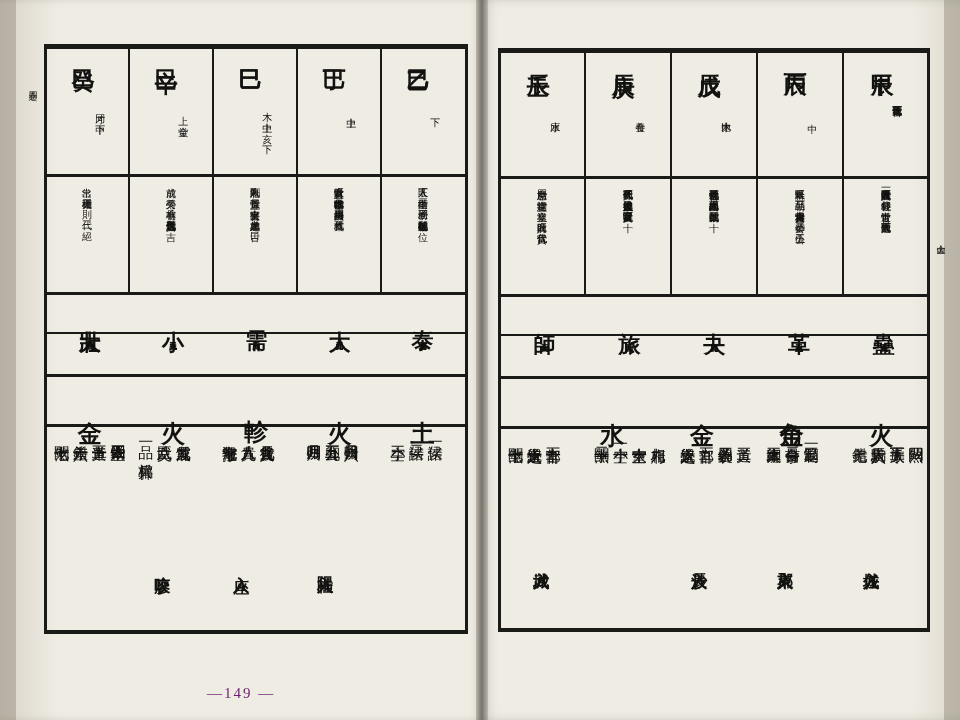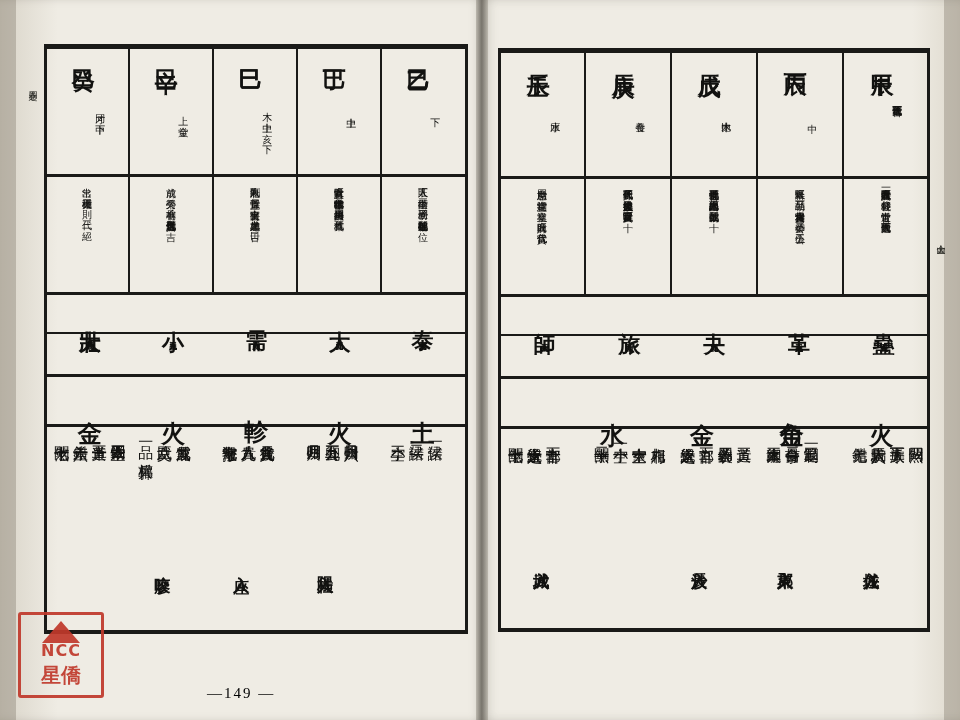--- a/index.html
+++ b/index.html
@@ -57,21 +57,21 @@
   .hdr-big{font-size:23px;font-weight:bold;}
   .small{font-size:10px;}
   .tiny{font-size:7.5px;}
   .hex{font-size:22px;font-weight:bold;}
   .elem{font-size:24px;font-weight:bold;}
   .body-col{font-size:15px;}
 
   
   .pgnum{
     position:absolute;bottom:18px;width:100%;text-align:center;
-    font-size:15px;color:#000000;letter-spacing:2px;
+    font-size:15px;color:#701a75;letter-spacing:2px;
     font-family:"Liberation Serif",serif;
   }
 
   
   #stamp{
     position:absolute;left:18px;bottom:22px;
     width:86px;height:86px;
     border:3px solid #c0392b;
     border-radius:3px;
     box-sizing:border-box;
@@ -357,19 +357,14 @@
 
     <div class="margin-note" style="left:-18px;top:40px;">
       <span>卷之四</span>
     </div>
   </div>
 
   <div class="pgnum" style="left:0;width:482px;">
     <span>—149 —</span>
   </div>
 
-  <div id="stamp">
-    <div class="tri"></div>
-    <div class="ncc">NCC</div>
-    <div class="cn">星僑</div>
-  </div>
 
 </div>
 
 </body></html>

